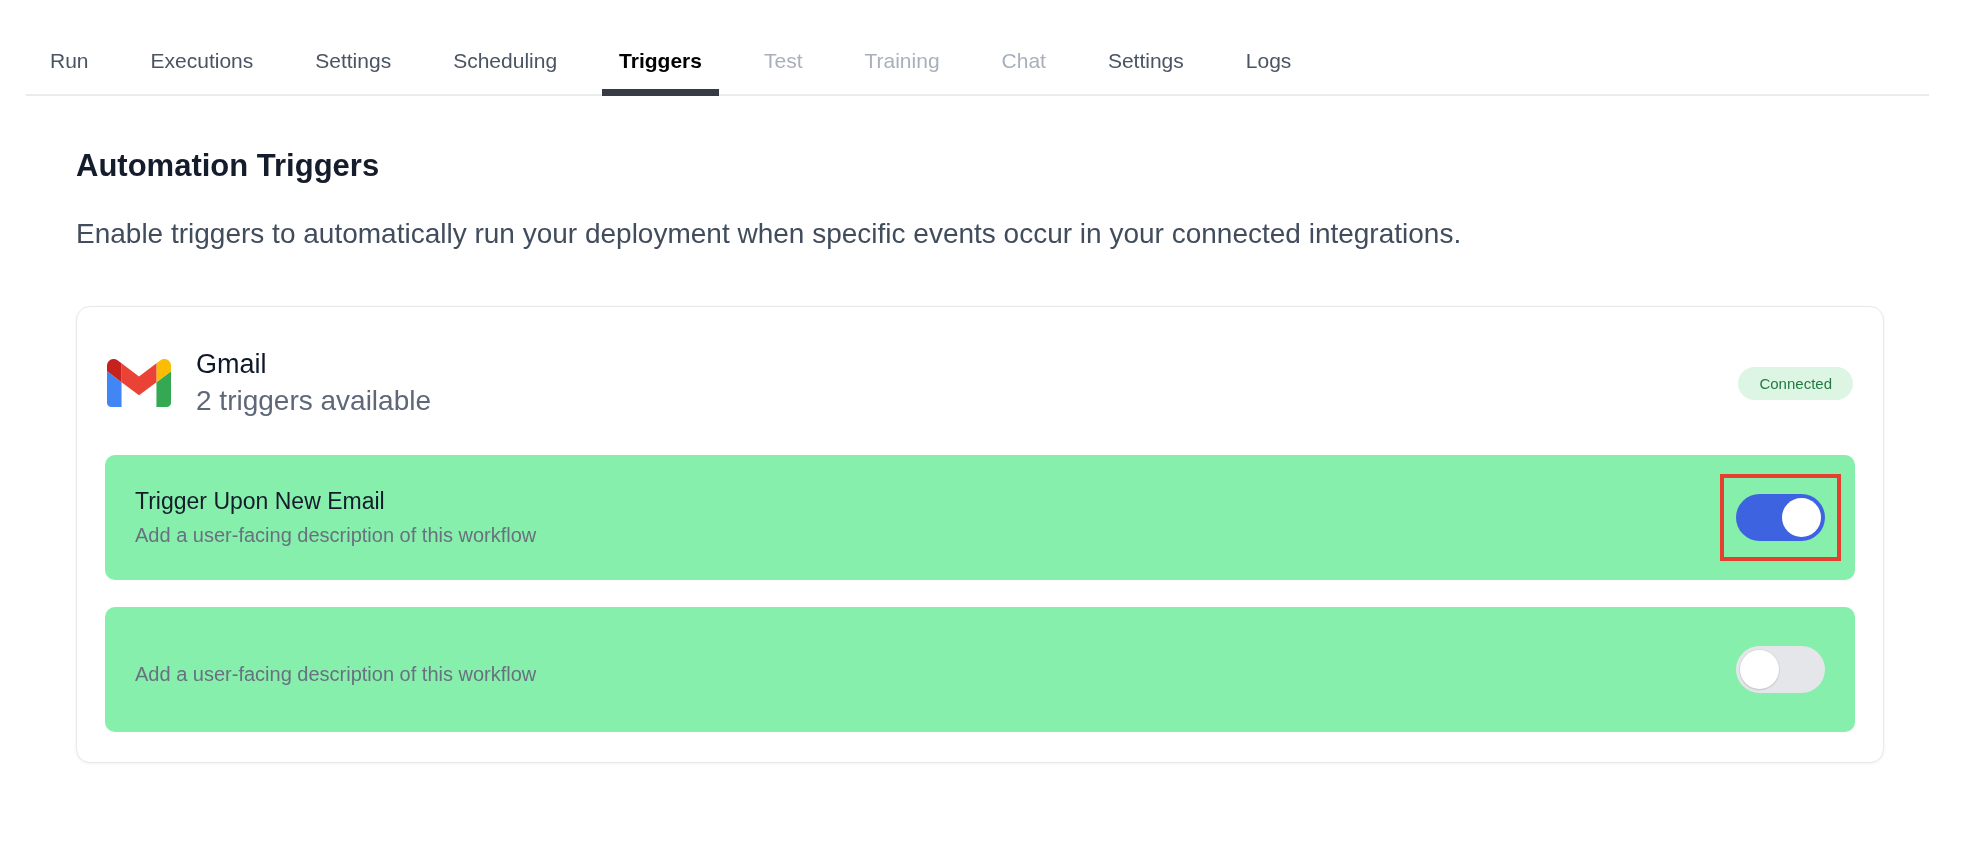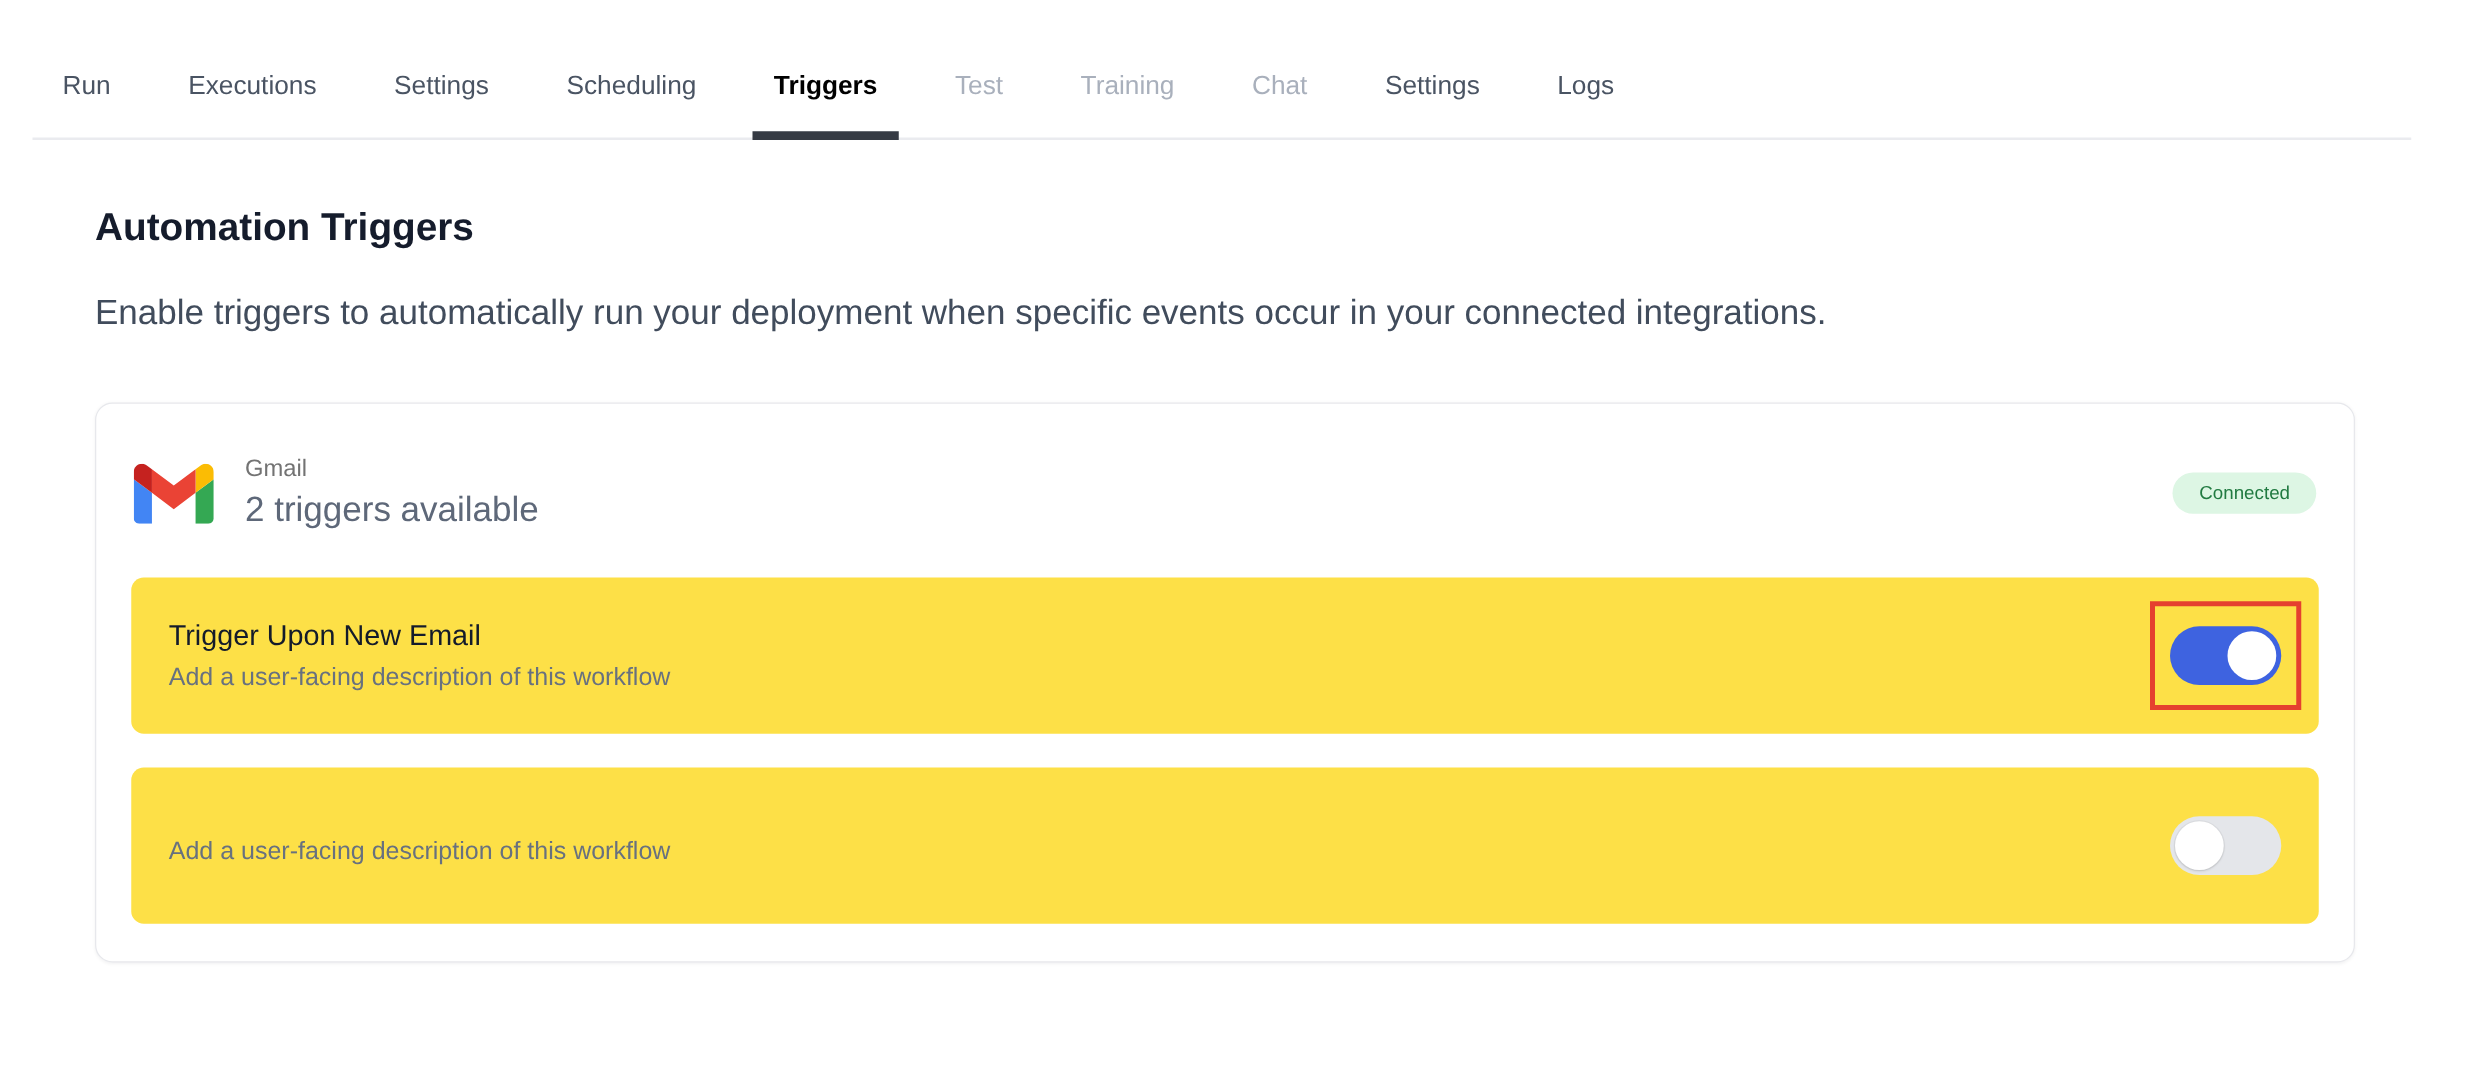--- a/index.html
+++ b/index.html
@@ -1,49 +1,49 @@
 <!DOCTYPE html>
 <html style="--accent-blue: #3e63e0; --toggle-off: #e4e6ea; --highlight-red: #e5402f; --badge-bg: #ddf6e4; --badge-text: #217a41; --active-tab-underline: #363b44;"><head>
 <meta charset="utf-8">
 <style>
   * { margin:0; padding:0; box-sizing:border-box; }
   html,body { width:1984px; height:866px; background:#ffffff;
     font-family:"Liberation Sans","DejaVu Sans",sans-serif;
     -webkit-font-smoothing:antialiased; overflow:hidden; }
 
   
-  .tabbar { margin:0 55px 0 26px; height:112px; border-bottom:2px solid #eaebef;
+  .tabbar { margin:0 55px 0 26px; height:96px; border-bottom:2px solid #eaebef;
     display:flex; align-items:center; gap:62px; padding:28px 0 0 24px; }
   .tab { font-size:21px; color:#4a5463; cursor:pointer; position:relative;
     height:100%; display:flex; align-items:center; white-space:nowrap; }
   .tab.active { color:#000000; font-weight:700; }
   .tab.active::after { content:""; position:absolute; left:-17px; right:-17px;
     bottom:-2px; height:7px; background:var(--active-tab-underline,#363b44); }
   .tab.disabled { color:#a9b0bc; cursor:default; }
 
   
   .content { margin:52px 100px 0 76px; }
   .page-title { font-size:31px; font-weight:700; color:#151c2c; margin-bottom:34px; }
   .page-desc { font-size:28px; color:#414c5c; margin-bottom:56px; }
 
   
   .card { border:1px solid #e7e8ec; border-radius:14px; background:#fff;
     padding:42px 28px 30px; box-shadow:0 1px 3px rgba(16,24,40,.06); }
   .card-header { display:flex; align-items:center; justify-content:space-between;
     margin-bottom:38px; padding:0 2px; }
   .header-left { display:flex; align-items:center; gap:25px; }
   .gmail-logo svg { width:64px; height:48px; display:block; }
-  .int-name { font-size:19px; font-weight:500; color:#737373; }
+  .int-name { font-size:27px; font-weight:500; color:#0f172a; }
   .int-sub { font-size:28px; color:#5e6879; margin-top:5px; }
   .badge { font-size:15px; color:var(--badge-text,#217a41);
     background:var(--badge-bg,#ddf6e4); padding:8px 21px; border-radius:999px;
     white-space:nowrap; }
 
   
-  .trigger-row { background:#fde047; border-radius:10px; height:125px;
+  .trigger-row { background:#86efac; border-radius:10px; height:125px;
     padding:0 30px; display:flex; align-items:center; justify-content:space-between; }
   .trigger-row + .trigger-row { margin-top:27px; }
   .t-title { font-size:23px; color:#141b2b; }
   .t-desc { font-size:20px; color:#68717f; margin-top:9px; }
 
   
   .toggle { width:89px; height:47px; border-radius:24px; position:relative;
     cursor:pointer; flex-shrink:0; }
   .toggle.on { background:var(--accent-blue,#3e63e0); }
   .toggle.off { background:var(--toggle-off,#e4e6ea); }

